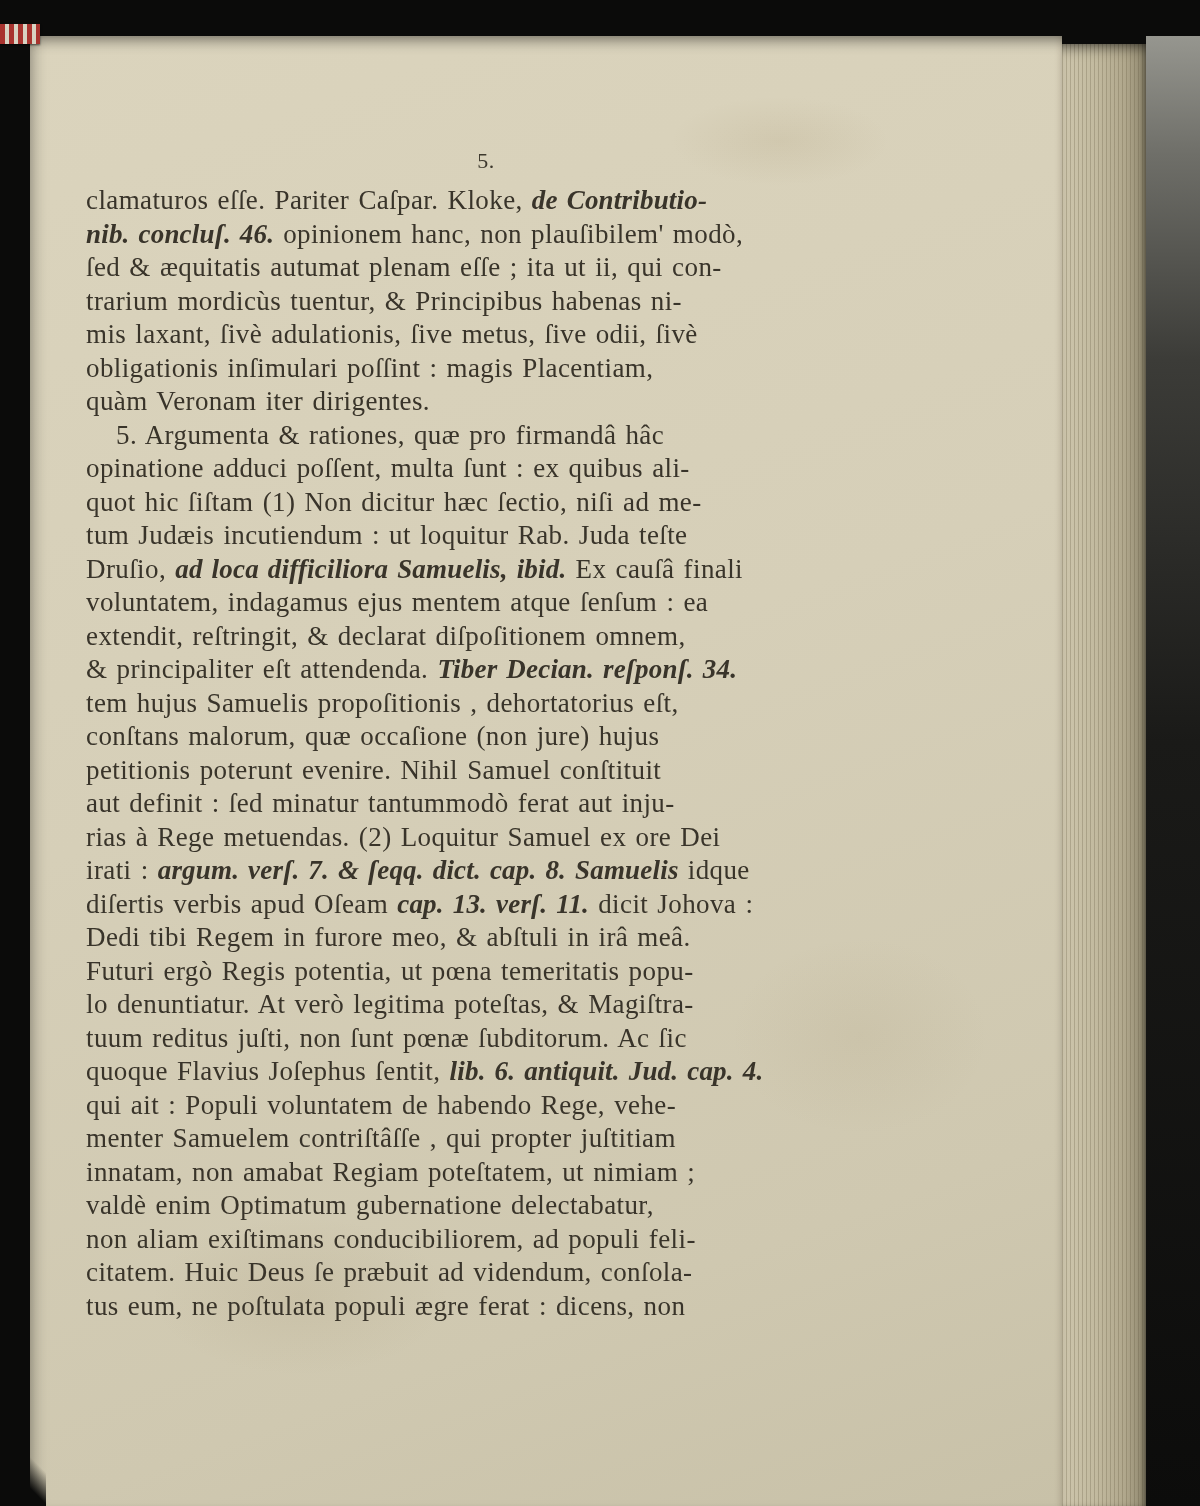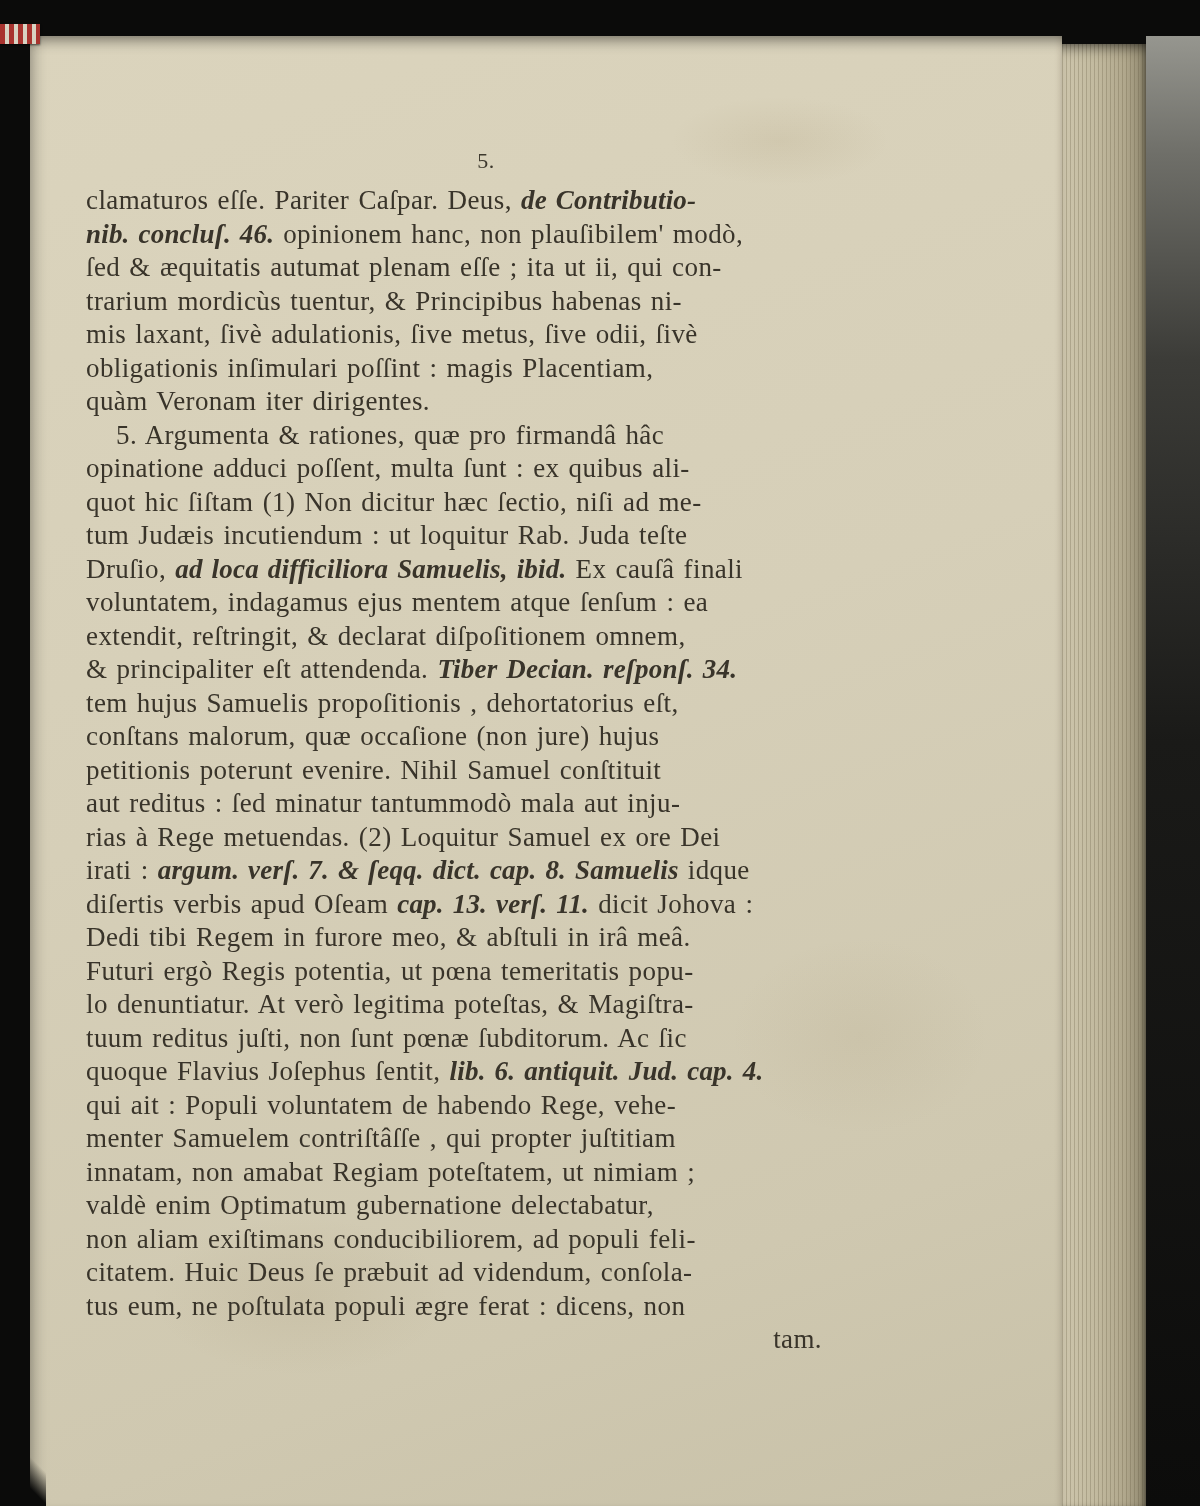--- a/index.html
+++ b/index.html
@@ -93,56 +93,55 @@
 <div class="scan">
 
   <div class="page">
     <div class="stain s1"></div>
     <div class="stain s2"></div>
     <div class="stain s3"></div>
 
     <div class="text-block">
       <div class="page-number">5.</div>
       <div id="lines">
-          <div class="line"><span>clamaturos eſſe.  Pariter Caſpar. Deus, </span><span class="it">de Contributio-</span></div>
+          <div class="line"><span>clamaturos eſſe.  Pariter Caſpar. Kloke, </span><span class="it">de Contributio-</span></div>
           <div class="line"><span class="it">nib. concluſ. 46. </span><span>opinionem hanc, non plauſibilem' modò,</span></div>
           <div class="line"><span>ſed &amp; æquitatis autumat plenam eſſe ; ita ut ii, qui con-</span></div>
           <div class="line"><span>trarium mordicùs tuentur, &amp; Principibus habenas ni-</span></div>
           <div class="line"><span>mis laxant, ſivè adulationis, ſive metus, ſive odii, ſivè</span></div>
           <div class="line"><span>obligationis inſimulari poſſint : magis Placentiam,</span></div>
           <div class="line"><span>quàm Veronam iter dirigentes.</span></div>
           <div class="line indent"><span>5.  Argumenta &amp; rationes, quæ pro firmandâ hâc</span></div>
           <div class="line"><span>opinatione adduci poſſent, multa ſunt : ex quibus ali-</span></div>
           <div class="line"><span>quot hic ſiſtam (1) Non dicitur hæc ſectio, niſi ad me-</span></div>
           <div class="line"><span>tum Judæis incutiendum : ut loquitur Rab. Juda teſte</span></div>
           <div class="line"><span>Druſio, </span><span class="it">ad loca difficiliora Samuelis, ibid.</span><span>  Ex cauſâ finali</span></div>
           <div class="line"><span>voluntatem, indagamus ejus mentem atque ſenſum : ea</span></div>
           <div class="line"><span>extendit, reſtringit, &amp; declarat diſpoſitionem omnem,</span></div>
           <div class="line"><span>&amp; principaliter eſt attendenda.  </span><span class="it">Tiber Decian. reſponſ. 34.</span></div>
           <div class="line"><span>tem hujus Samuelis propoſitionis , dehortatorius eſt,</span></div>
           <div class="line"><span>conſtans malorum, quæ occaſione (non jure) hujus</span></div>
           <div class="line"><span>petitionis poterunt evenire.  Nihil Samuel conſtituit</span></div>
-          <div class="line"><span>aut reditus : ſed minatur tantummodò mala aut inju-</span></div>
+          <div class="line"><span>aut definit : ſed minatur tantummodò ferat aut inju-</span></div>
           <div class="line"><span>rias à Rege metuendas. (2) Loquitur Samuel ex ore Dei</span></div>
           <div class="line"><span>irati : </span><span class="it">argum. verſ. 7. &amp; ſeqq. dict. cap. 8. Samuelis</span><span> idque</span></div>
           <div class="line"><span>diſertis verbis apud Oſeam </span><span class="it">cap. 13. verſ. 11.</span><span> dicit Johova :</span></div>
           <div class="line"><span>Dedi tibi Regem in furore meo, &amp; abſtuli in irâ meâ.</span></div>
           <div class="line"><span>Futuri ergò Regis potentia, ut pœna temeritatis popu-</span></div>
           <div class="line"><span>lo denuntiatur. At verò legitima poteſtas, &amp; Magiſtra-</span></div>
           <div class="line"><span>tuum reditus juſti, non ſunt pœnæ ſubditorum.  Ac ſic</span></div>
           <div class="line"><span>quoque Flavius Joſephus ſentit, </span><span class="it">lib. 6. antiquit. Jud. cap. 4.</span></div>
           <div class="line"><span>qui ait : Populi voluntatem de habendo Rege, vehe-</span></div>
           <div class="line"><span>menter Samuelem contriſtâſſe , qui propter juſtitiam</span></div>
           <div class="line"><span>innatam, non amabat Regiam poteſtatem, ut nimiam ;</span></div>
           <div class="line"><span>valdè enim Optimatum gubernatione delectabatur,</span></div>
           <div class="line"><span>non aliam exiſtimans conducibiliorem, ad populi feli-</span></div>
           <div class="line"><span>citatem. Huic Deus ſe præbuit ad videndum, conſola-</span></div>
           <div class="line"><span>tus eum, ne poſtulata populi ægre ferat : dicens, non</span></div>
         </div>
-      <div class="catchword">tam.</div>
     </div>
   </div>
 
   <div class="fore-edge"></div>
   <div class="right-dark"></div>
   <div class="red-label"></div>
   <div class="corner-bl"></div>
 
 </div>
 

